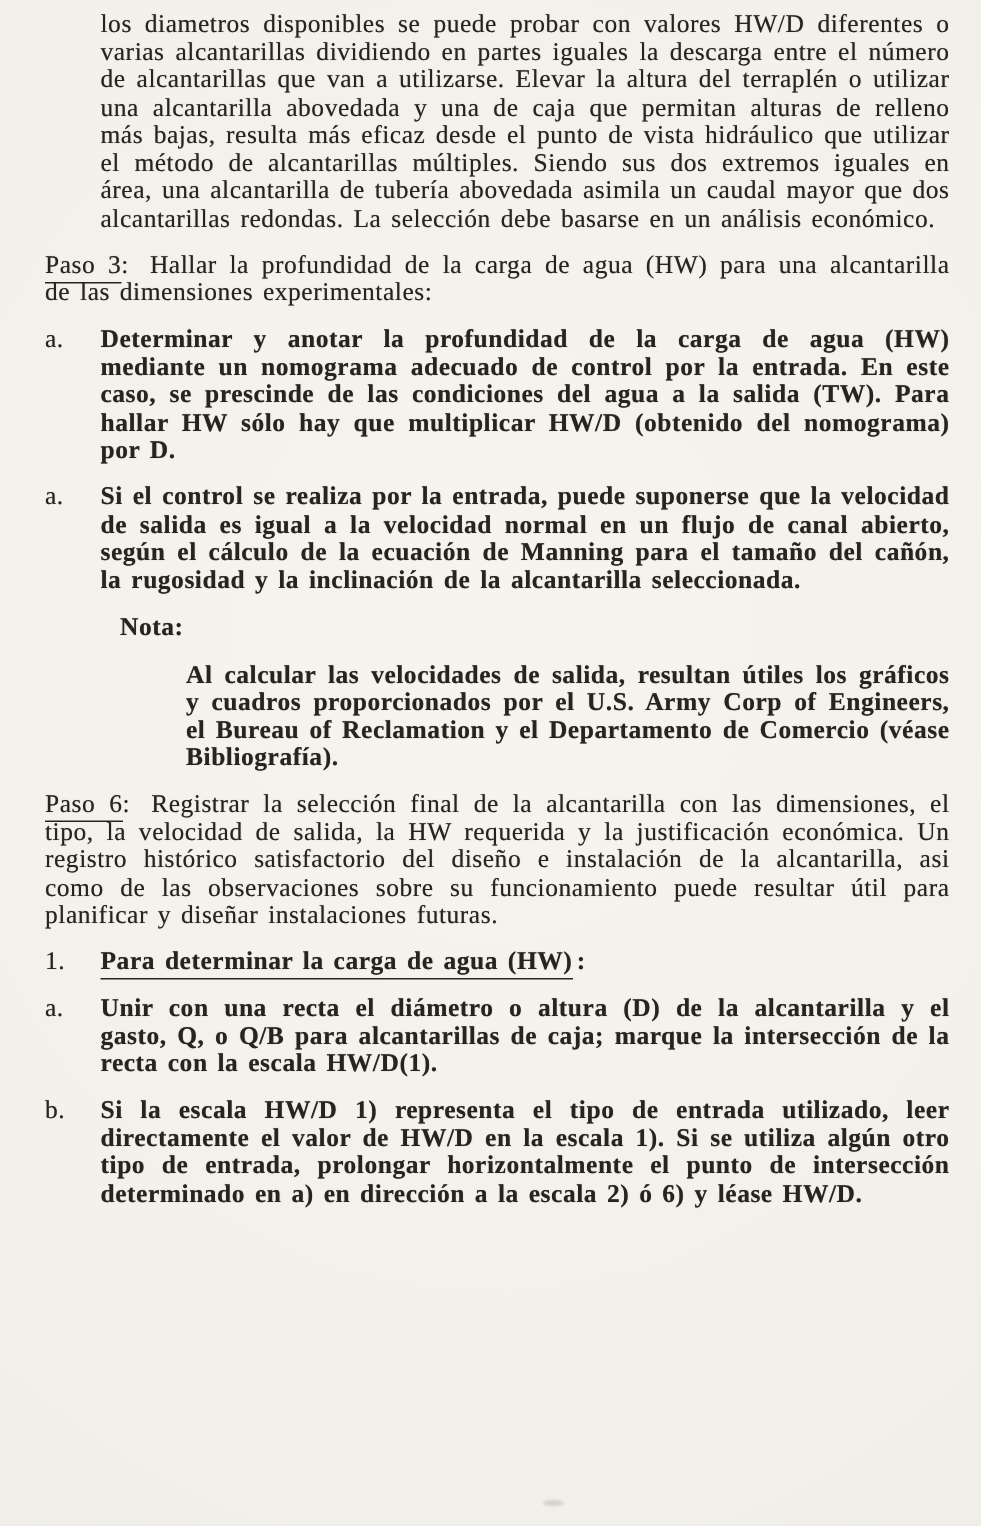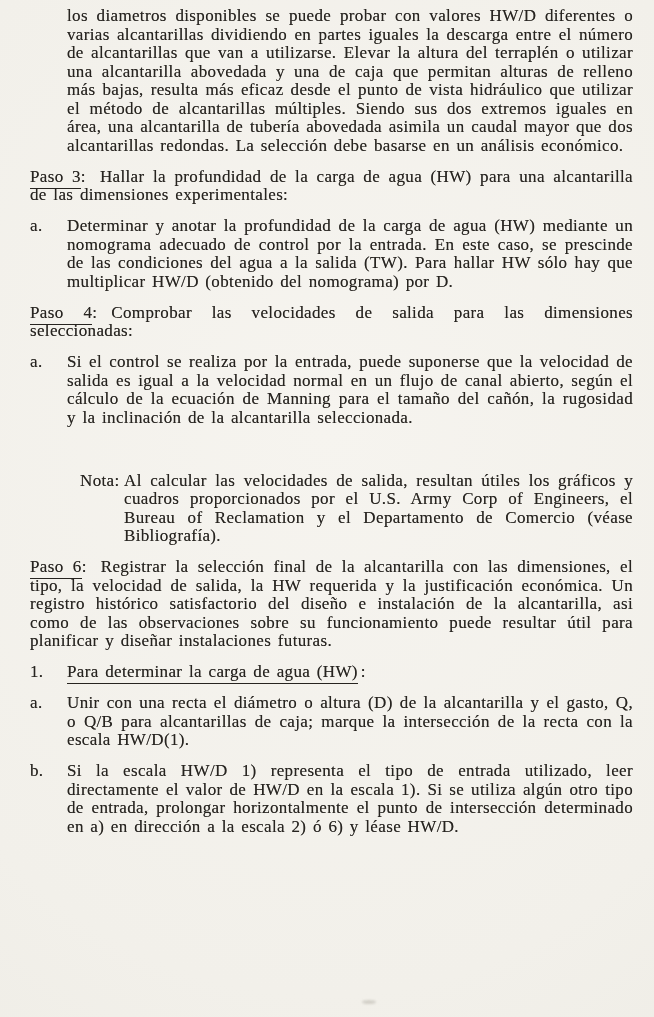--- a/index.html
+++ b/index.html
@@ -30,29 +30,28 @@
     hyphens: none;
   }
   .indent { padding-left: 37px; }
   .item { display: flex; margin: 0 0 12.5px 0; }
   .item .marker {
     flex: 0 0 37px;
     font-size: 17px; line-height: 18.5px;
     letter-spacing: 0.35px;
     text-shadow: 0 0 0.55px rgba(39,36,32,0.55);
   }
-  .item .item-body { flex: 1; min-width: 0; }
+  .item .item-body { flex: 1; min-width: 0; font-weight: bold; }
   .item .item-body .para:last-child { margin-bottom: 0; }
   .note { display: flex; margin: 12.5px 0 0 13px; }
   .note .note-label {
     flex: 0 0 44px;
     font-size: 17px; line-height: 18.5px;
     letter-spacing: 0.35px;
     text-shadow: 0 0 0.55px rgba(39,36,32,0.55);
-    margin-top: 32px;
   }
   .note .para { margin-bottom: 0; margin-top: 32px; }
   .u { border-bottom: 1.6px solid currentColor; padding-bottom: 2px; }
   .sp { display: inline-block; width: 14px; }
   .sp-sm { display: inline-block; width: 3px; }
   .tight { letter-spacing: 0.15px; word-spacing: 0.5px; white-space: nowrap; }
   .smudge {
     position: absolute; left: 362px; top: 1000px;
     width: 14px; height: 4px; border-radius: 50%;
     background: rgba(120,115,105,0.25); filter: blur(1px);
@@ -67,21 +66,20 @@
 
   <p class="para"><span class="u">Paso 3</span><span>:</span><span class="sp"></span><span>Hallar la profundidad de la carga de agua (HW) para una alcantarilla de las dimensiones experimentales:</span></p>
 
   <div class="item">
     <div class="marker">a.</div>
     <div class="item-body">
       <p class="para">Determinar y anotar la profundidad de la carga de agua (HW) mediante un nomograma adecuado de control por la entrada. En este caso, se prescinde de las condiciones del agua a la salida (TW). Para hallar HW sólo hay que multiplicar HW/D (obtenido del nomograma) por D.</p>
     </div>
   </div>
 
-  <p class="para"><span class="u">Paso 4</span><span>:</span><span class="sp"></span><span>Comprobar las velocidades de salida para las dimensiones seleccionadas:</span></p>
 
   <div class="item">
     <div class="marker">a.</div>
     <div class="item-body">
       <p class="para">Si el control se realiza por la entrada, puede suponerse que la velocidad de salida es igual a la velocidad normal en un flujo de canal abierto, según el cálculo de la ecuación de Manning para el tamaño del cañón, la rugosidad y la inclinación de la alcantarilla seleccionada.</p>
       <div class="note">
         <div class="note-label">Nota:</div>
         <p class="para">Al calcular las velocidades de salida, resultan útiles los gráficos y cuadros proporcionados por el U.S. Army Corp of Engineers, el Bureau of Reclamation y el Departamento de Comercio (véase Bibliografía).</p>
       </div>
     </div>

